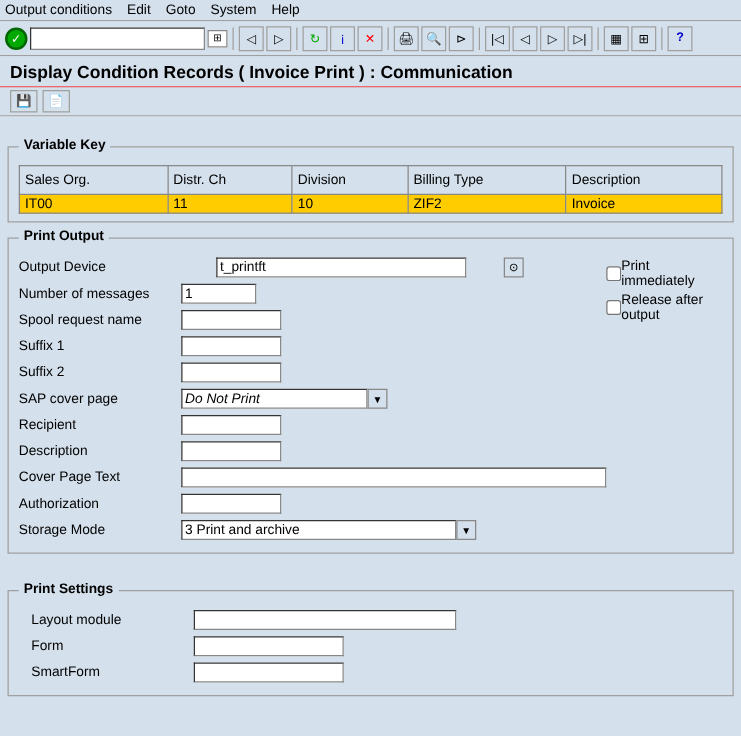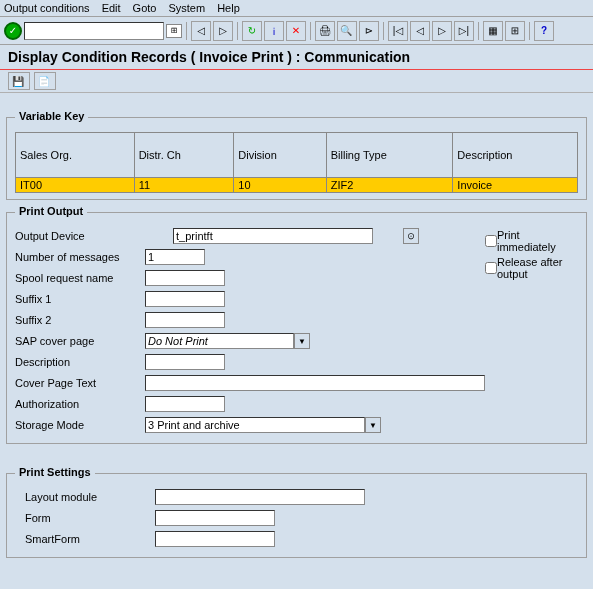--- a/index.html
+++ b/index.html
@@ -99,21 +99,21 @@
     }
     
     .var-table {
       width: 100%;
       border-collapse: collapse;
       font-size: 11px;
     }
     .var-table th {
       background: #d4e0ec;
       border: 1px solid #888;
-      padding: 16px 4px;
+      padding: 5px 4px;
       text-align: left;
       font-weight: normal;
     }
     .var-table td {
       border: 1px solid #888;
       padding: 1px 4px;
     }
     .var-table .selected-row td {
       background: #ffcc00;
     }
@@ -345,20 +345,24 @@
           </div>
 
           <div class="form-row">
             <span class="form-label">SAP cover page</span>
             <div class="select-with-btn">
               <input class="form-input" type="text" style="width: 149px; font-style: italic;" value="Do Not Print">
               <div class="dropdown-arrow">▼</div>
             </div>
           </div>
 
+          <div class="form-row">
+            <span class="form-label">Recipient</span>
+            <input class="form-input form-input-medium" type="text" style="">
+          </div>
 
           <div class="form-row">
             <span class="form-label">Description</span>
             <input class="form-input form-input-medium" type="text" style="">
           </div>
 
           <div class="form-row">
             <span class="form-label">Cover Page Text</span>
             <input class="form-input" type="text" style="width: 340px;">
           </div>

